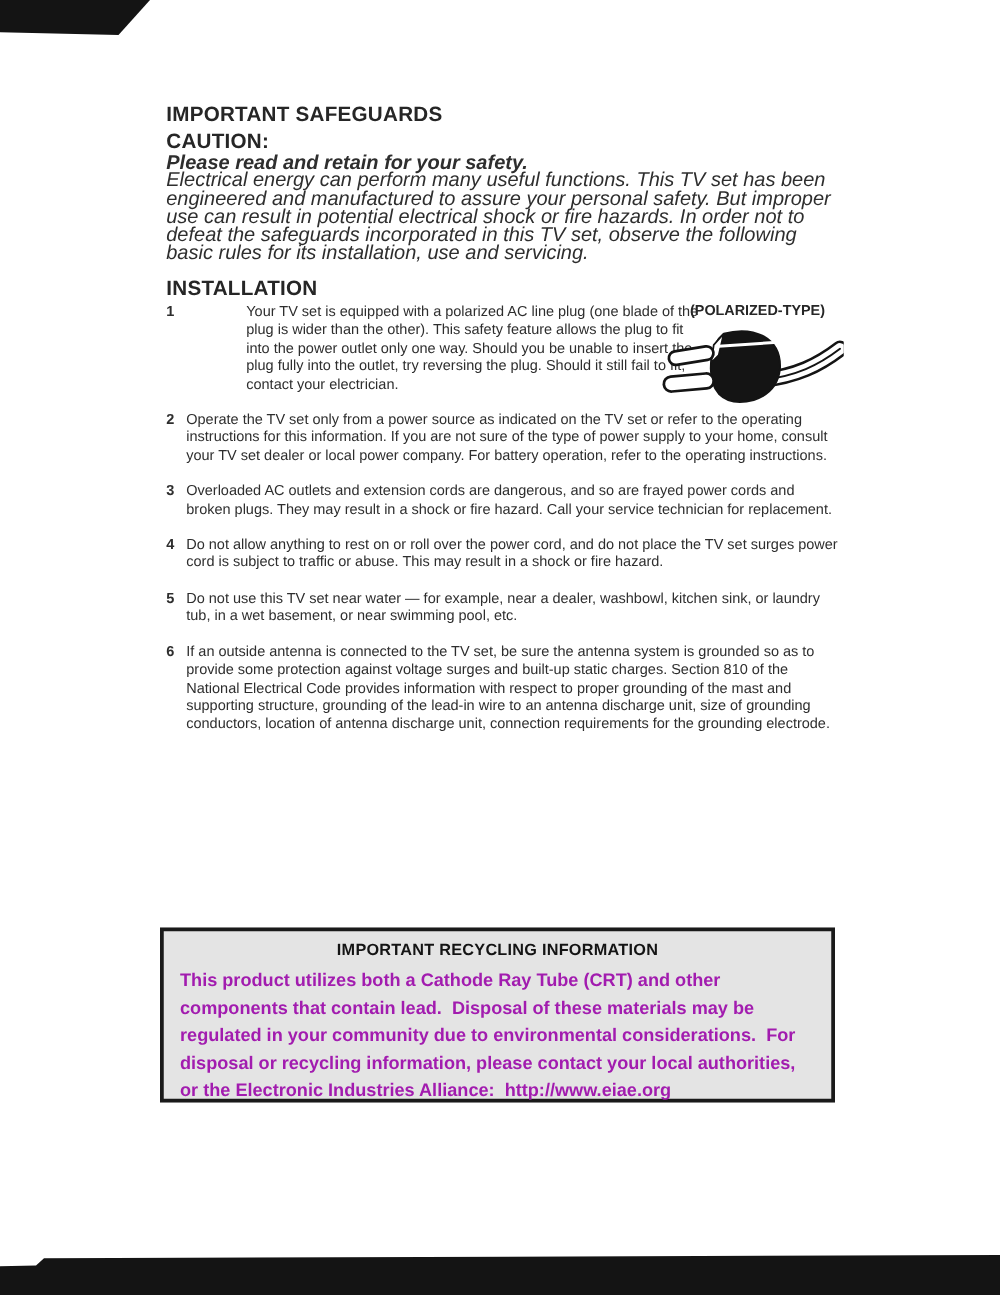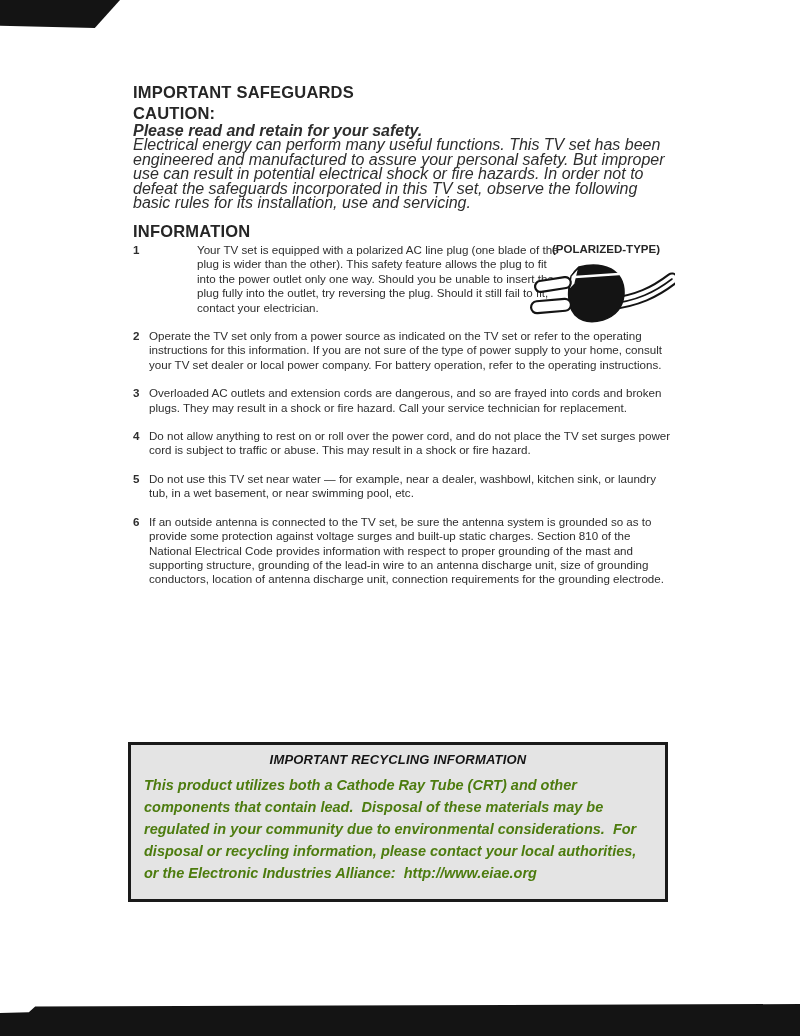--- a/index.html
+++ b/index.html
@@ -41,64 +41,63 @@
   .item-text { width:522px; }
   .item:first-child .item-text { width:368px;margin-left:48px; }
   
   #polarized {
     position:absolute; left:552px; top:243px;
     font-size:11.5px; font-weight:bold; color:#262626; white-space:nowrap;
   }
   #plug-fig { position:absolute; left:505px; top:262px; width:170px; height:70px; }
   
   #recycle-box {
-    position:absolute; left:128px; top:742px; width:540px; height:160px;
+    position:absolute; left:128px; top:742px; width:540px; height:140px;
     background:#e4e4e4; border:3px solid #1a1a1a; box-sizing:border-box;
     padding:7px 13px 17px 13px;
-    font-style:italic;
   }
   .box-title {
     text-align:center; font-weight:bold; font-size:13px;
     letter-spacing:.2px; color:#141414; margin:0 0 7px 0;
   }
   .box-body {
     font-weight:bold; font-size:14.5px; line-height:22px;
-    color:#4d7c0f; white-space:pre-wrap;
+    color:#a21caf; white-space:pre-wrap;
   }
 </style>
 </head>
 <body>
 
 <div class="page">
 
   <div class="mark-top-left"></div>
 
   <div id="title" class="h-main">IMPORTANT SAFEGUARDS</div>
 
   <div id="caution" class="h-main">CAUTION:</div>
 
   <div id="intro">
     <div class="intro-bold">Please read and retain for your safety.</div>
     <div>Electrical energy can perform many useful functions. This TV set has been engineered and manufactured to assure your personal safety. But improper use can result in potential electrical shock or fire hazards. In order not to defeat the safeguards incorporated in this TV set, observe the following basic rules for its installation, use and servicing.</div>
   </div>
 
-  <div id="installation-h" class="h-main">INFORMATION</div>
+  <div id="installation-h" class="h-main">INSTALLATION</div>
 
   <div id="items">
     <div class="item">
       <span class="item-num">1</span>
       <div class="item-text">Your TV set is equipped with a polarized AC line plug (one blade of the plug is wider than the other). This safety feature allows the plug to fit into the power outlet only one way. Should you be unable to insert the plug fully into the outlet, try reversing the plug. Should it still fail to fit, contact your electrician.</div>
     </div>
     <div class="item">
       <span class="item-num">2</span>
       <div class="item-text">Operate the TV set only from a power source as indicated on the TV set or refer to the operating instructions for this information. If you are not sure of the type of power supply to your home, consult your TV set dealer or local power company. For battery operation, refer to the operating instructions.</div>
     </div>
     <div class="item">
       <span class="item-num">3</span>
-      <div class="item-text">Overloaded AC outlets and extension cords are dangerous, and so are frayed into cords and broken plugs. They may result in a shock or fire hazard. Call your service technician for replacement.</div>
+      <div class="item-text">Overloaded AC outlets and extension cords are dangerous, and so are frayed power cords and broken plugs. They may result in a shock or fire hazard. Call your service technician for replacement.</div>
     </div>
     <div class="item">
       <span class="item-num">4</span>
       <div class="item-text">Do not allow anything to rest on or roll over the power cord, and do not place the TV set surges power cord is subject to traffic or abuse. This may result in a shock or fire hazard.</div>
     </div>
     <div class="item">
       <span class="item-num">5</span>
       <div class="item-text">Do not use this TV set near water — for example, near a dealer, washbowl, kitchen sink, or laundry tub, in a wet basement, or near swimming pool, etc.</div>
     </div>
     <div class="item">

